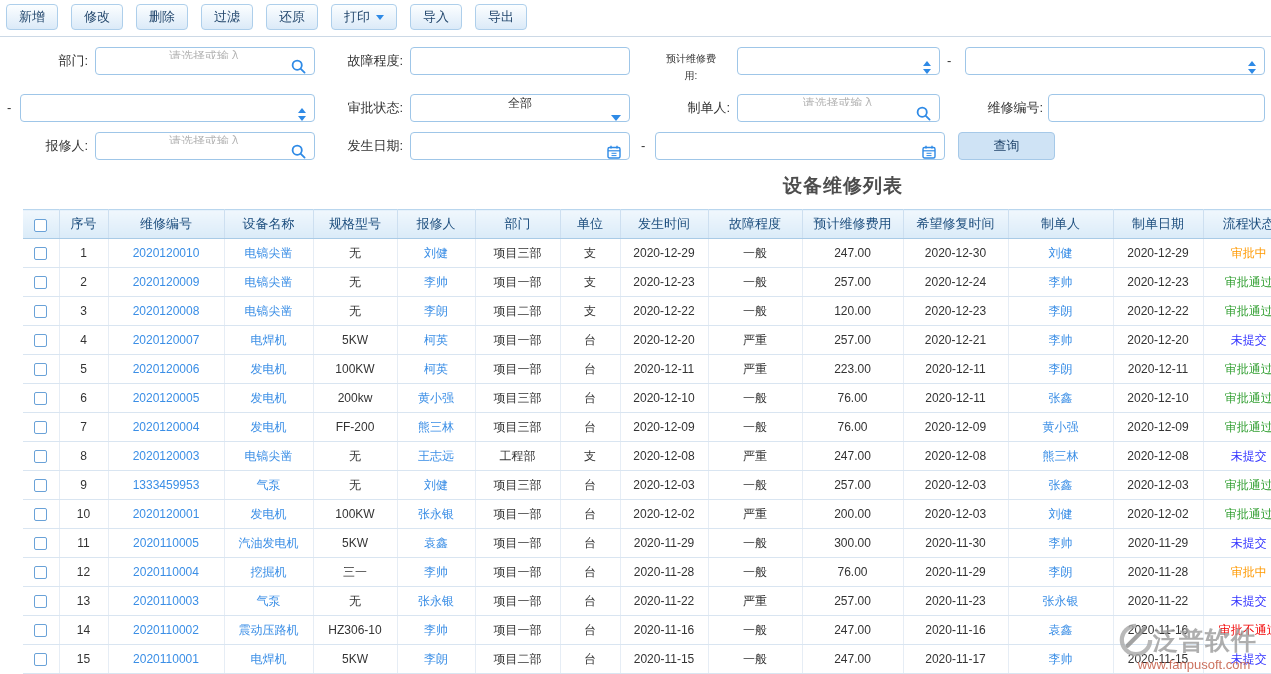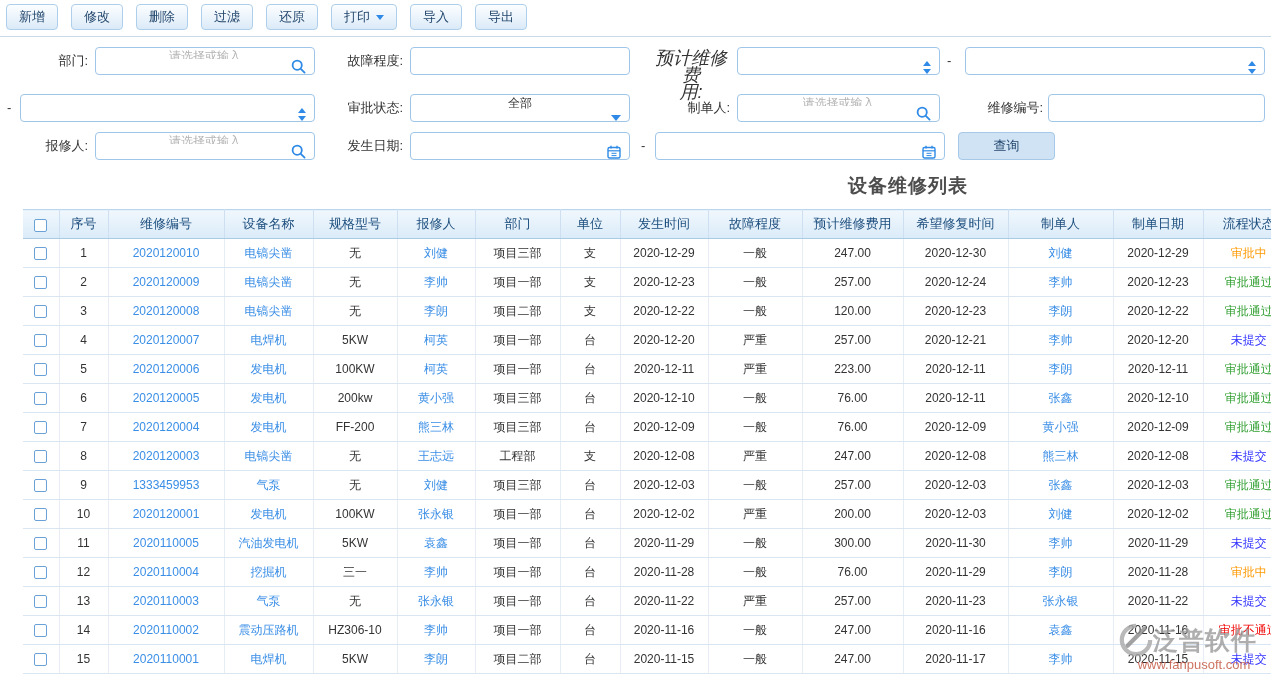--- a/index.html
+++ b/index.html
@@ -12,37 +12,37 @@
              display:flex; align-items:flex-start; gap:13px; padding:4px 12px 0 6px; }
   .tbtn { height:26px; padding:0 12px; display:inline-flex; align-items:center; gap:6px;
           background:linear-gradient(#fcfeff,#dbeaf8); border:1px solid #aecfeb; border-radius:4px;
           color:#24486e; font-size:13px; cursor:pointer; white-space:nowrap; }
   .tbtn .caret { width:0; height:0; border-left:4px solid transparent; border-right:4px solid transparent;
                  border-top:5px solid #2e8ae6; }
 
   
   .filters { position:absolute; top:38px; left:0; width:1024px; height:131px; background:#fff; }
   .flabel { position:absolute; font-size:13px; color:#333; line-height:28px; text-align:right; }
-  .flabel2 { position:absolute; font-size:18px; color:#333; line-height:17px; text-align:center;font-style:italic; }
+  .flabel2 { position:absolute; font-size:10px; color:#333; line-height:17px; text-align:center; }
   .dash { position:absolute; font-size:13px; color:#333; line-height:28px; }
   .finput { position:absolute; height:28px; border:1px solid #9fc6e8; border-radius:4px; background:#fff;
             display:flex; align-items:center; padding:0 8px; font-size:12px; color:#333; cursor:text;flex-direction:column; }
   .finput .ph { color:#b3b3b3; flex:1; overflow:hidden; white-space:nowrap; }
   .finput .val { color:#333; flex:1; overflow:hidden; white-space:nowrap; }
   .icon-right { margin-left:auto; display:flex; align-items:center; }
   .spin { margin-left:auto; display:flex; flex-direction:column; gap:3px; align-items:center; cursor:pointer; }
   .spin .up { width:0;height:0;border-left:4px solid transparent;border-right:4px solid transparent;border-bottom:5px solid #2e8ae6; }
   .spin .dn { width:0;height:0;border-left:4px solid transparent;border-right:4px solid transparent;border-top:5px solid #2e8ae6; }
   .sel-caret { margin-left:auto; width:0; height:0; border-left:5px solid transparent; border-right:5px solid transparent;
                border-top:6px solid #2e8ae6; }
   .query-btn { position:absolute; height:28px; background:#cfe3f5; border:1px solid #a6c9e8; border-radius:4px;
                color:#24486e; font-size:13px; text-align:center; line-height:26px; cursor:pointer; }
 
   
-  .list-title { position:absolute; top:173px; left:718px; width:250px; text-align:right;
+  .list-title { position:absolute; top:173px; left:718px; width:250px; text-align:center;
                 font-size:19px; font-weight:bold; color:#4d4d4d; letter-spacing:1px; }
 
   
   table { position:absolute; top:209px; left:0; width:1271px; border-collapse:collapse; table-layout:fixed; font-size:12px;margin-left:23px; }
   thead th { height:29px; background:linear-gradient(#f0f7fd,#daebf8); color:#1d4e7e; font-weight:normal;
              font-size:13px; border-top:1px solid #b9d6ee; border-bottom:1px solid #a9cbe6;
              border-right:1px solid #cddff0; white-space:nowrap; }
   thead th:last-child { border-right:none; }
   tbody td { height:29px; text-align:center; color:#333; background:#fff;
              border-bottom:1px solid #d9e5f1; border-right:1px solid #e6edf5; white-space:nowrap; overflow:hidden; }

